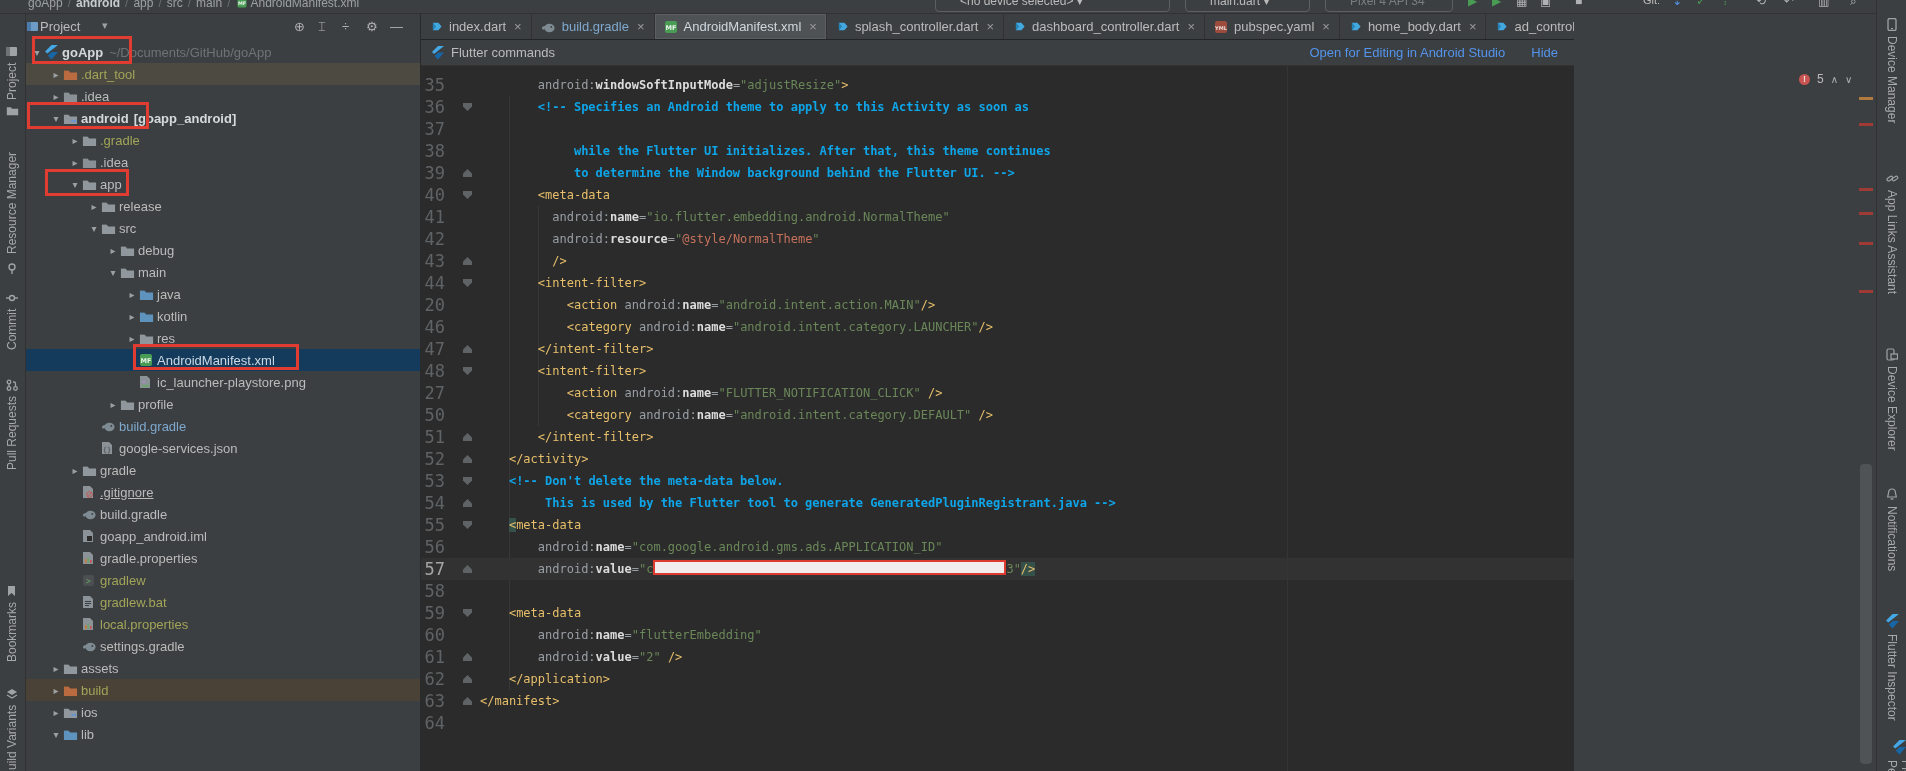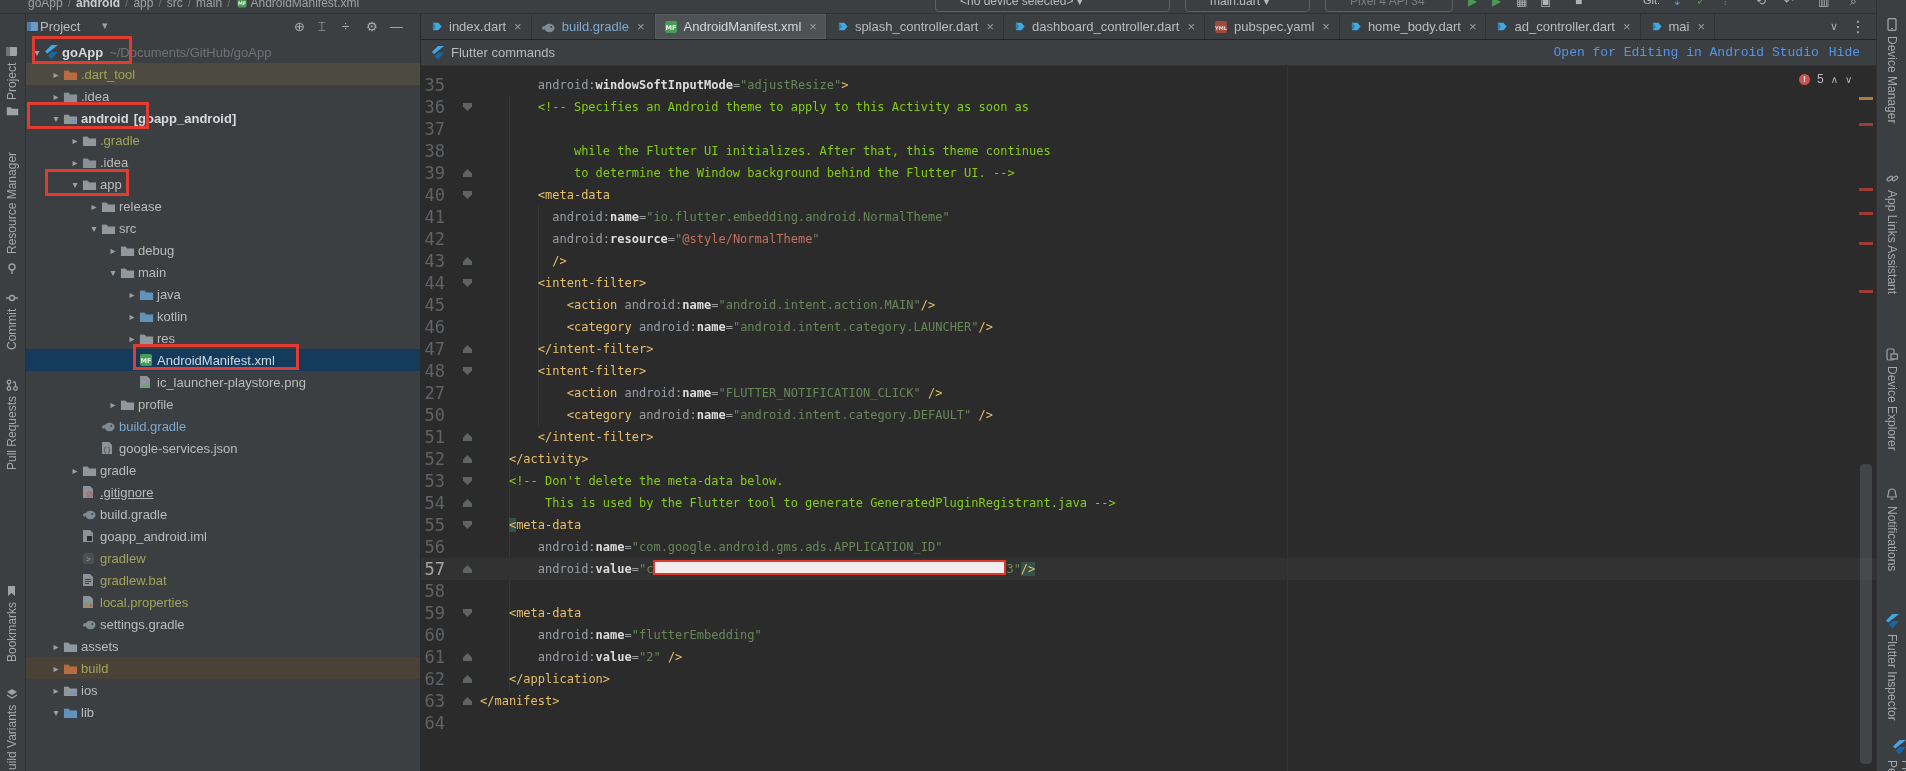--- a/index.html
+++ b/index.html
@@ -42,48 +42,48 @@
   .trow.selected { background:#153B5C; }
   .trow.row-tan { background:#4D4A41; }
   .trow.row-brown { background:#4A4237; }
   .t-olive { color:#A2A458; }
   .t-bold { color:#D5D9DD; font-weight:bold; }
   .t-path { color:#6E7377; font-weight:normal; padding-left:6px; }
   .t-blue { color:#7EA8CE; }
   .t-sel { color:#CBD8E4; }
   .t-suffix { color:#D5D9DD; font-weight:bold; padding-left:5px; }
   
-  #editor { position:absolute; left:421px; top:14px; width:1455px; height:757px; background:#2B2B2B; }
+  #editor { position:absolute; left:421px; top:14px; width:1153px; height:757px; background:#2B2B2B; }
   #tab-bar { position:absolute; left:0; top:0; width:100%; height:26px; background:#3C3F41;
     border-bottom:1px solid #232525; display:flex; align-items:stretch; overflow:hidden; }
   .tab { display:flex; align-items:center; gap:6px; padding:0 9px; border-right:1px solid #323232;
     font-size:13px; color:#BBBBBB; flex:0 0 auto; }
   .tab.active { background:#4E5254; box-shadow:inset 0 0 0 1px #5B5F61; color:#CFD8DF; }
   .tab .close { color:#9A9A9A; font-size:13px; padding-left:2px; }
   .tab .ticon { display:flex; }
   .tab .t-blue { color:#7EA8CE; }
   #tab-tail { margin-left:auto; display:flex; align-items:center; gap:12px; padding-right:10px; color:#AFB1B3; }
   #banner { position:absolute; left:0; top:26px; width:100%; height:26px; background:#3C3F41;
     border-bottom:1px solid #323232; display:flex; align-items:center; font-size:13px; color:#BBBBBB; }
   #banner .ficon { margin:0 7px 0 10px; display:flex; }
-  #banner-links { margin-left:auto; display:flex; gap:10px; padding-right:16px;font-family:Liberation Mono, monospace; }
+  #banner-links { margin-left:auto; display:flex; gap:26px; padding-right:16px; }
   #banner-links span { color:#5394EC; }
   
   #code-region { position:absolute; left:0; top:52px; width:100%; height:705px; padding-top:8px; }
   .code-row { position:relative; height:22px; line-height:22px; width:100%;
     font-family:"DejaVu Sans Mono","Liberation Mono",monospace; font-size:12px; white-space:pre; }
   .code-row.cur { background:#323232; }
   .lnum { position:absolute; left:2px; width:22px; text-align:right; color:#606366; font-size:17px; }
   .cur .lnum { color:#A5A5A5; }
   .fold { position:absolute; left:42px; top:7px; width:9px; height:8px; background:#5F6365; }
   .fold.down { clip-path:polygon(0 0,100% 0,100% 45%,50% 100%,0 45%); }
   .fold.up { clip-path:polygon(50% 0,100% 55%,100% 100%,0 100%,0 55%); }
   .ctext { position:absolute; left:59px; top:0; }
   .nm { color:#9A9FA5; } .an { color:#DCDCDC; font-weight:600; } .st { color:#6A8759; }
-  .tg { color:#E8BF6A; } .cm { color:#84cc16; } .pl { color:#A9B7C6; } .rs { color:#C4715C; }
+  .tg { color:#E8BF6A; } .cm { color:#0ea5e9;font-weight:bold; } .pl { color:#A9B7C6; } .rs { color:#C4715C; }
   .hl { color:#E8BF6A; background:#36504A; }
   .redact { display:inline-block; width:353px; height:15px; background:#F2ECEC;
     border:2px solid #DE3B30; vertical-align:-2px; }
   .iguide { position:absolute; width:1px; background:#373737; }
   #wrap-guide { position:absolute; left:866px; top:52px; width:1px; height:705px; background:#353535; }
   
   #error-widget { position:absolute; left:1378px; top:58px; display:flex; align-items:center; gap:7px;
     font-size:12px; color:#BBBBBB; }
   #err-ball { width:11px; height:11px; border-radius:50%; background:#C75450; color:#EFD8D8;
     font-size:9px; font-weight:bold; text-align:center; line-height:11px; }
@@ -442,20 +442,32 @@
           <svg width="12" height="14" viewBox="0 0 12 14">
             <path d="M1 1 h7 l3 3 v9 H1 Z" fill="#8C9398"></path>
             <rect x="5" y="7" width="5" height="5" fill="#2B2B2B"></rect>
           </svg>
         </span>
         <span class="">goapp_android.iml</span>
       </div>
       <div class="trow " style="padding-left: 42px;">
         <span class="chev"></span>
         <span class="ticon">
+          <svg width="12" height="14" viewBox="0 0 12 14">
+            <path d="M1 1 h7 l3 3 v9 H1 Z" fill="#8C9398"></path>
+            <rect x="3" y="8" width="1.6" height="4" fill="#C77B3F"></rect>
+            <rect x="5.5" y="6.5" width="1.6" height="5.5" fill="#6AA46A"></rect>
+            <rect x="8" y="9" width="1.6" height="3" fill="#C75450"></rect>
+          </svg>
+        </span>
+        <span class="">gradle.properties</span>
+      </div>
+      <div class="trow " style="padding-left: 42px;">
+        <span class="chev"></span>
+        <span class="ticon">
           <svg width="13" height="13">
             <rect x="1" y="1" width="11" height="11" rx="2" fill="#4B4F51"></rect>
             <text x="4" y="10" font-size="8" fill="#6AA46A" font-family="DejaVu Sans Mono">&gt;</text>
           </svg>
         </span>
         <span class="t-olive">gradlew</span>
       </div>
       <div class="trow " style="padding-left: 42px;">
         <span class="chev"></span>
         <span class="ticon">
@@ -653,21 +665,21 @@
   <div class="code-row"><span class="lnum">35</span><span class="ctext"><span class="pl">        </span><span class="nm">android:</span><span class="an">windowSoftInputMode</span><span class="nm">=</span><span class="st">"adjustResize"</span><span class="tg">&gt;</span></span></div>
       <div class="code-row"><span class="lnum">36</span><span class="fold down"></span><span class="ctext"><span class="pl">        </span><span class="cm">&lt;!-- Specifies an Android theme to apply to this Activity as soon as</span></span></div>
       <div class="code-row"><span class="lnum">37</span></div>
       <div class="code-row"><span class="lnum">38</span><span class="ctext"><span class="pl">             </span><span class="cm">while the Flutter UI initializes. After that, this theme continues</span></span></div>
       <div class="code-row"><span class="lnum">39</span><span class="fold up"></span><span class="ctext"><span class="pl">             </span><span class="cm">to determine the Window background behind the Flutter UI. --&gt;</span></span></div>
       <div class="code-row"><span class="lnum">40</span><span class="fold down"></span><span class="ctext"><span class="pl">        </span><span class="tg">&lt;meta-data</span></span></div>
       <div class="code-row"><span class="lnum">41</span><span class="ctext"><span class="pl">          </span><span class="nm">android:</span><span class="an">name</span><span class="nm">=</span><span class="st">"io.flutter.embedding.android.NormalTheme"</span></span></div>
       <div class="code-row"><span class="lnum">42</span><span class="ctext"><span class="pl">          </span><span class="nm">android:</span><span class="an">resource</span><span class="nm">=</span><span class="st">"</span><span class="rs">@style/NormalTheme</span><span class="st">"</span></span></div>
       <div class="code-row"><span class="lnum">43</span><span class="fold up"></span><span class="ctext"><span class="pl">          </span><span class="tg">/&gt;</span></span></div>
       <div class="code-row"><span class="lnum">44</span><span class="fold down"></span><span class="ctext"><span class="pl">        </span><span class="tg">&lt;intent-filter&gt;</span></span></div>
-      <div class="code-row"><span class="lnum">45</span><span class="ctext"><span class="pl">            </span><span class="tg">&lt;action</span><span class="pl"> </span><span class="nm">android:</span><span class="an">name</span><span class="nm">=</span><span class="st">"android.intent.action.MAIN"</span><span class="tg">/&gt;</span></span></div>
+      <div class="code-row"><span class="lnum">20</span><span class="ctext"><span class="pl">            </span><span class="tg">&lt;action</span><span class="pl"> </span><span class="nm">android:</span><span class="an">name</span><span class="nm">=</span><span class="st">"android.intent.action.MAIN"</span><span class="tg">/&gt;</span></span></div>
       <div class="code-row"><span class="lnum">46</span><span class="ctext"><span class="pl">            </span><span class="tg">&lt;category</span><span class="pl"> </span><span class="nm">android:</span><span class="an">name</span><span class="nm">=</span><span class="st">"android.intent.category.LAUNCHER"</span><span class="tg">/&gt;</span></span></div>
       <div class="code-row"><span class="lnum">47</span><span class="fold up"></span><span class="ctext"><span class="pl">        </span><span class="tg">&lt;/intent-filter&gt;</span></span></div>
       <div class="code-row"><span class="lnum">48</span><span class="fold down"></span><span class="ctext"><span class="pl">        </span><span class="tg">&lt;intent-filter&gt;</span></span></div>
       <div class="code-row"><span class="lnum">27</span><span class="ctext"><span class="pl">            </span><span class="tg">&lt;action</span><span class="pl"> </span><span class="nm">android:</span><span class="an">name</span><span class="nm">=</span><span class="st">"FLUTTER_NOTIFICATION_CLICK"</span><span class="pl"> </span><span class="tg">/&gt;</span></span></div>
       <div class="code-row"><span class="lnum">50</span><span class="ctext"><span class="pl">            </span><span class="tg">&lt;category</span><span class="pl"> </span><span class="nm">android:</span><span class="an">name</span><span class="nm">=</span><span class="st">"android.intent.category.DEFAULT"</span><span class="pl"> </span><span class="tg">/&gt;</span></span></div>
       <div class="code-row"><span class="lnum">51</span><span class="fold up"></span><span class="ctext"><span class="pl">        </span><span class="tg">&lt;/intent-filter&gt;</span></span></div>
       <div class="code-row"><span class="lnum">52</span><span class="fold up"></span><span class="ctext"><span class="pl">    </span><span class="tg">&lt;/activity&gt;</span></span></div>
       <div class="code-row"><span class="lnum">53</span><span class="fold down"></span><span class="ctext"><span class="pl">    </span><span class="cm">&lt;!-- Don't delete the meta-data below.</span></span></div>
       <div class="code-row"><span class="lnum">54</span><span class="fold up"></span><span class="ctext"><span class="pl">         </span><span class="cm">This is used by the Flutter tool to generate GeneratedPluginRegistrant.java --&gt;</span></span></div>
       <div class="code-row"><span class="lnum">55</span><span class="fold down"></span><span class="ctext"><span class="pl">    </span><span class="hl">&lt;</span><span class="tg">meta-data</span></span></div>

